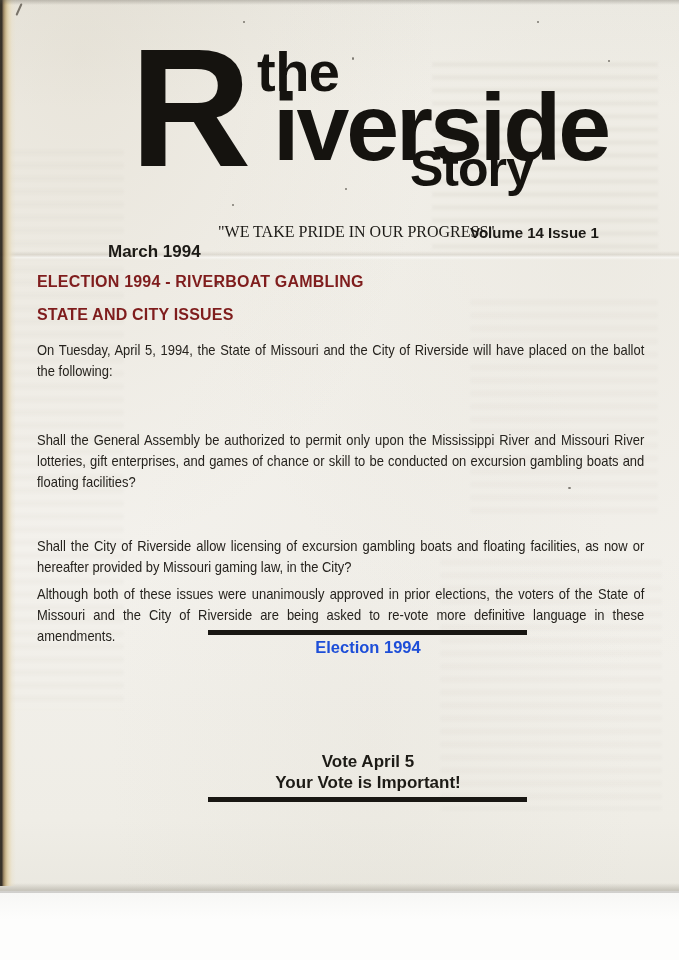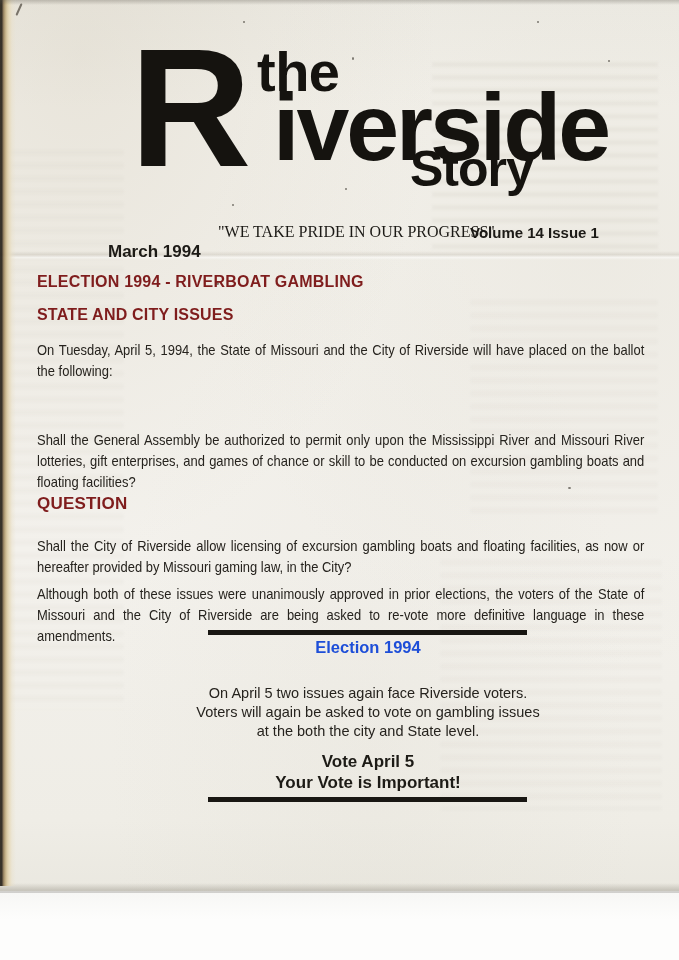--- a/index.html
+++ b/index.html
@@ -146,30 +146,24 @@
   <div>
     <span class="tagline tag-date">March 1994</span>
     <span class="tagline tag-motto">"WE TAKE PRIDE IN OUR PROGRESS"</span>
     <span class="tagline tag-volume">Volume 14 Issue 1</span>
   </div>
 
   <div class="heading h-main">ELECTION 1994 - RIVERBOAT GAMBLING</div>
   <div class="heading h-sub">STATE AND CITY ISSUES</div>
   <div class="para p1">On Tuesday, April 5, 1994, the State of Missouri and the City of Riverside will have placed on the ballot the following:</div>
   <div class="para p2">Shall the General Assembly be authorized to permit only upon the Mississippi River and Missouri River lotteries, gift enterprises, and games of chance or skill to be conducted on excursion gambling boats and floating facilities?</div>
-  <div class="heading h-quest">QUESTION</div>
   <div class="para p3">Shall the City of Riverside allow licensing of excursion gambling boats and floating facilities, as now or hereafter provided by Missouri gaming law, in the City?</div>
   <div class="para p4">Although both of these issues were unanimously approved in prior elections, the voters of the State of Missouri and the City of Riverside are being asked to re-vote more definitive language in these amendments.</div>
 
   <div class="rule rule-top"></div>
   <div class="co-heading">Election 1994</div>
-  <div class="co-lines">
-    <div>On April 5 two issues again face Riverside voters.</div>
-    <div>Voters will again be asked to vote on gambling issues</div>
-    <div>at the both the city and State level.</div>
-  </div>
   <div class="co-vote">
     <div>Vote April 5</div>
     <div>Your Vote is Important!</div>
   </div>
   <div class="rule rule-bottom"></div>
 
 </div>
 
 </body></html>

